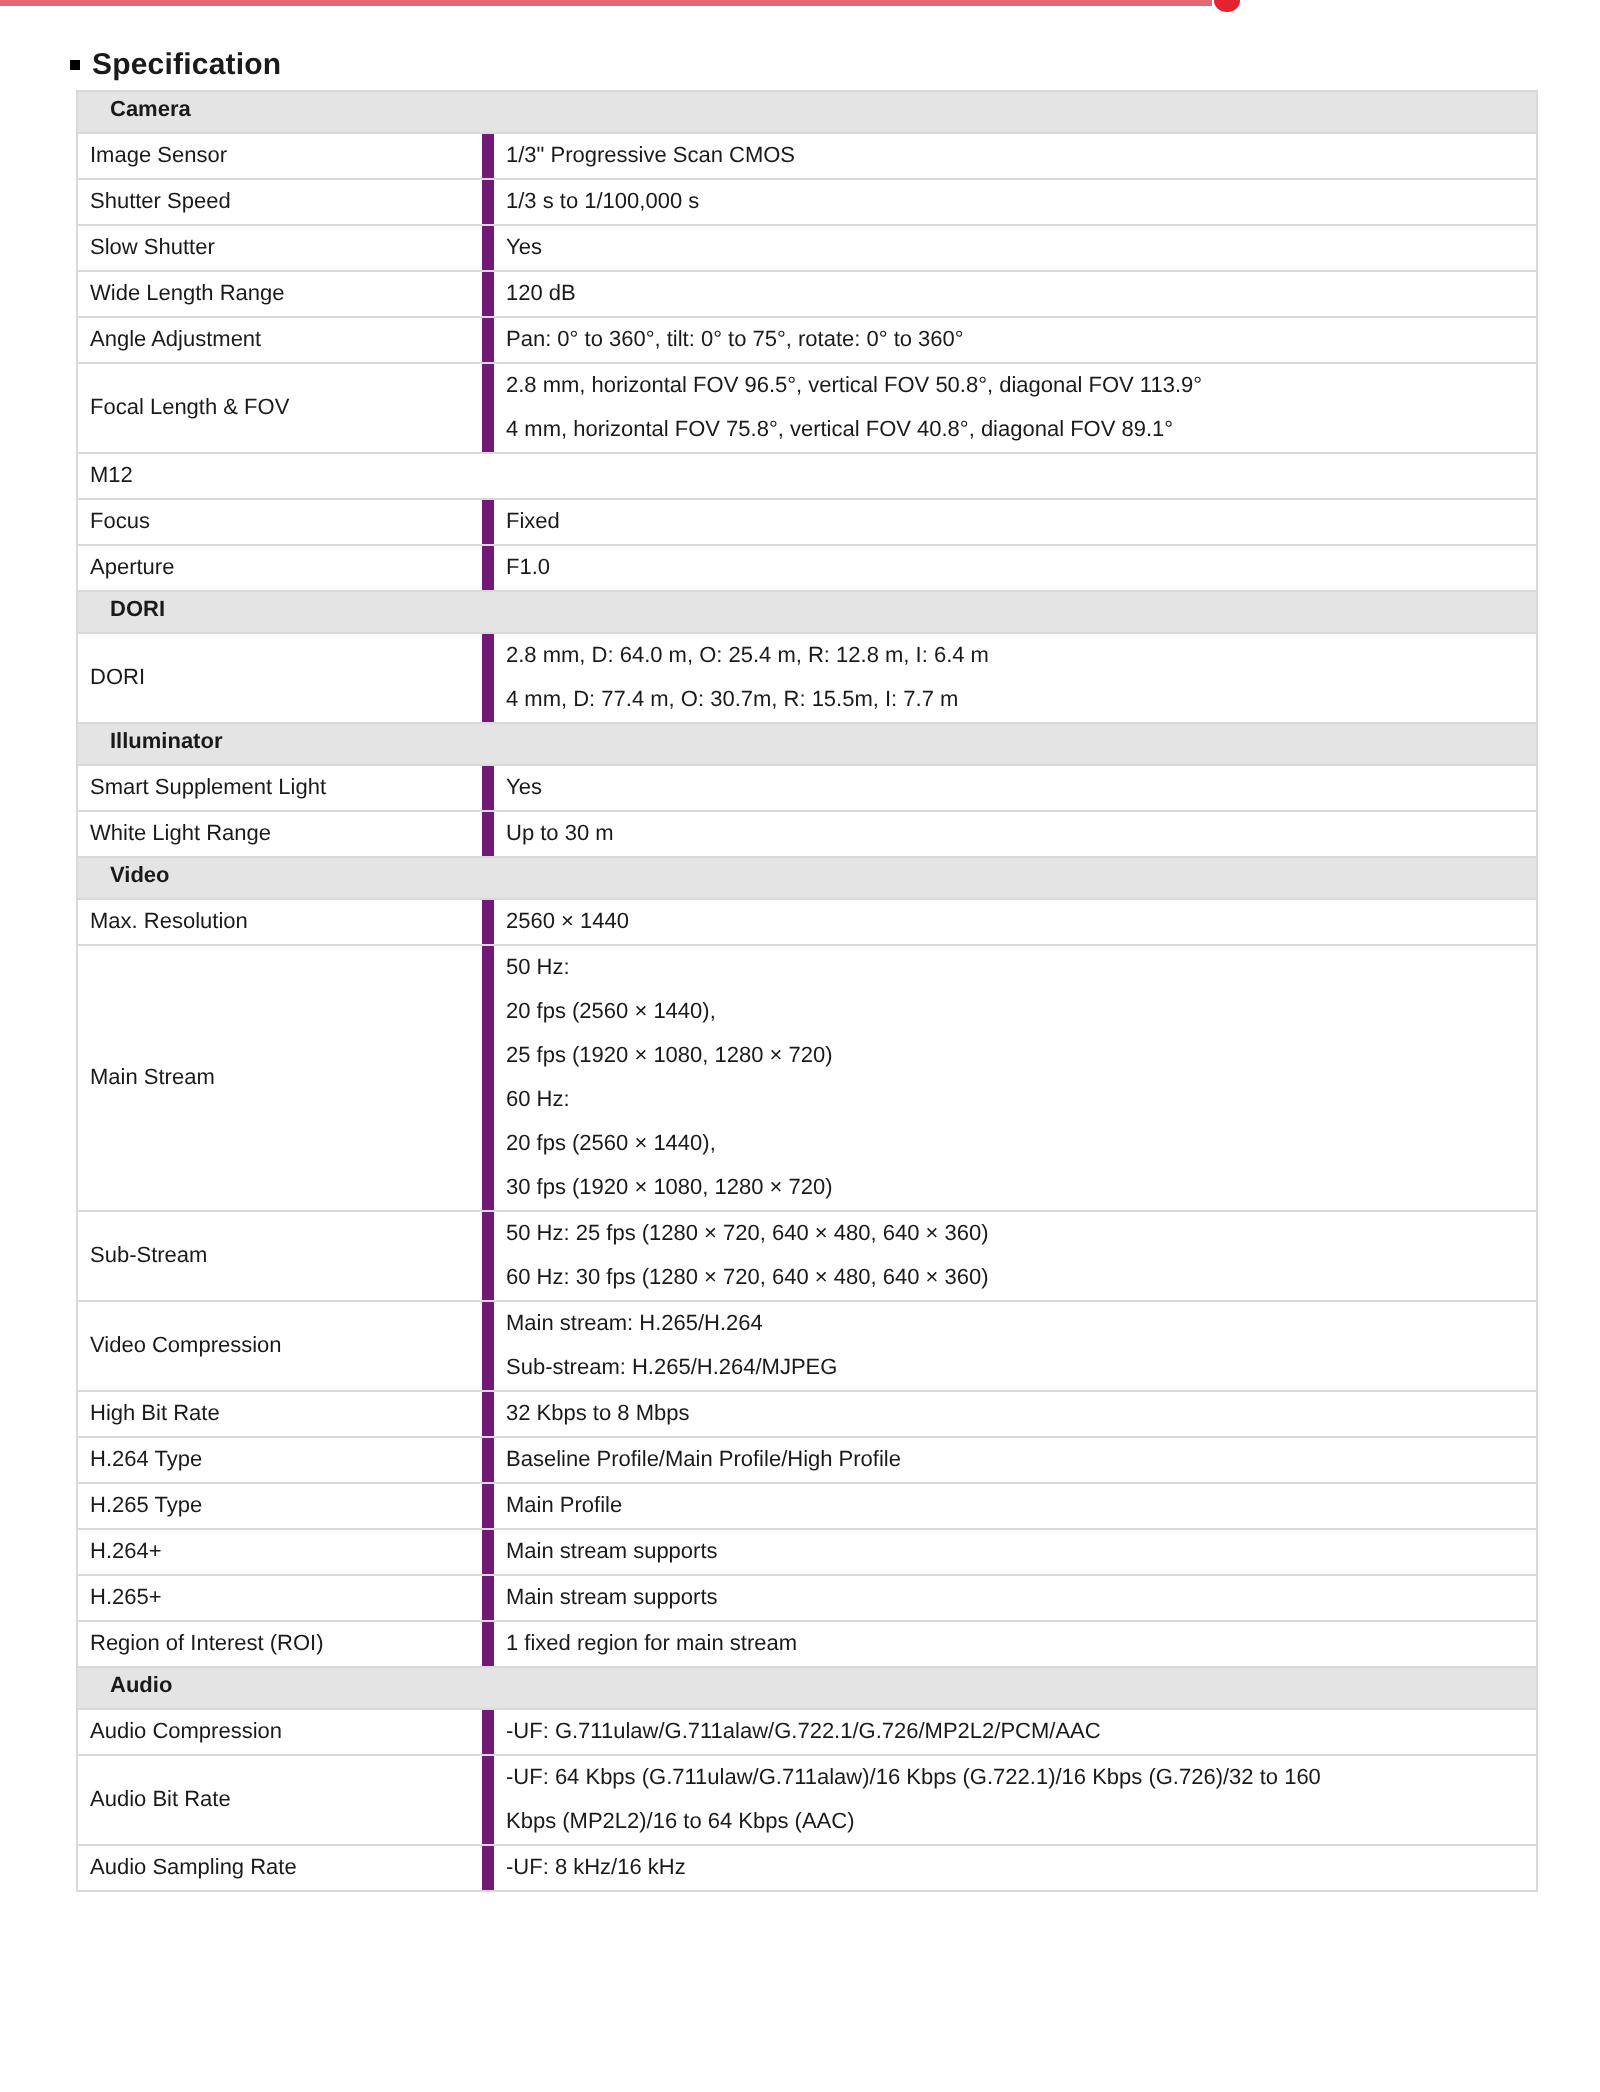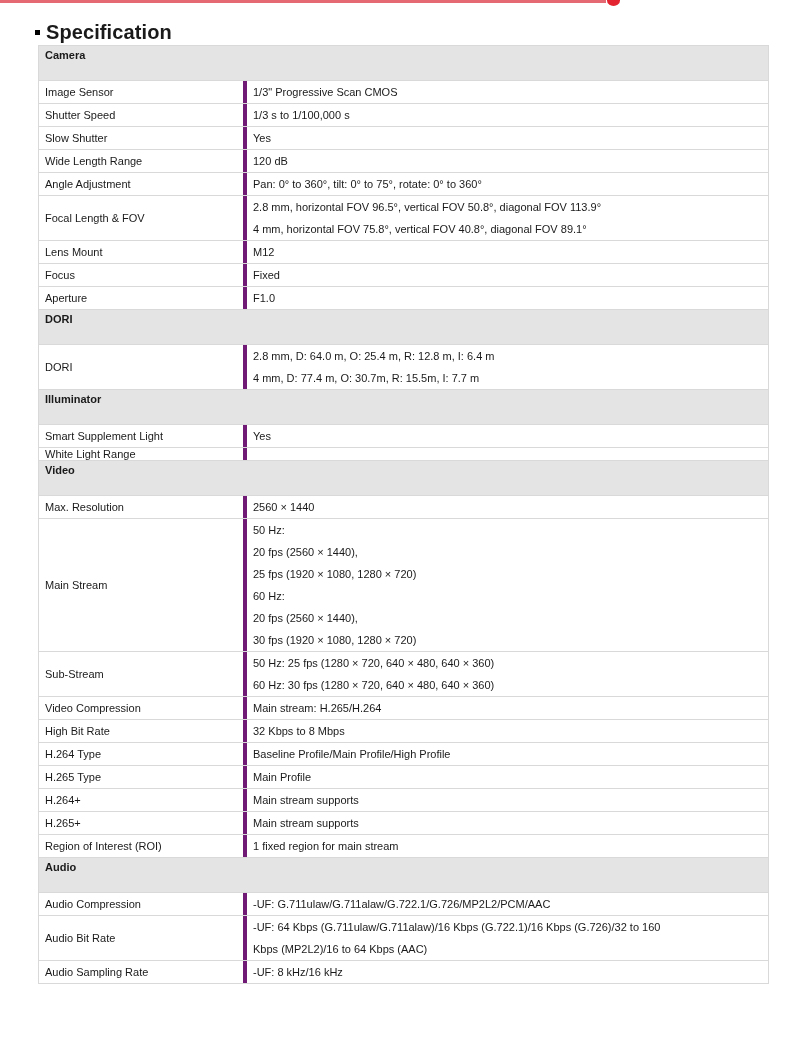--- a/index.html
+++ b/index.html
@@ -27,44 +27,44 @@
   }
   .title-row {
     display: flex; align-items: center;
     height: 20px; margin-bottom: 3px; margin-left: -3px;
   }
   .bullet {
     width: 5px; height: 5px; background: #000;
     display: inline-block; margin-right: 6px; flex: 0 0 auto;
   }
   .title-text {
-    font-weight: bold; font-size: 20px; letter-spacing: 0.1px;
+    font-weight: bold; font-size: 15px; letter-spacing: 0.1px;
   }
   .spec-table {
     width: 731px;
     border: 1px solid #d9d9d9;
     font-size: 11px;
     box-sizing: border-box;
   }
   .sec-row {
     background: #e4e4e4;
     font-weight: bold;
-    height: 34px; line-height: 19px;
-    padding-left: 6px;
+    height: 20px; line-height: 19px;
+    padding-left: 16px;
   }
   .sec-row:not(:first-child) { border-top: 1px solid #d9d9d9; }
   .spec-row {
     display: flex;
     border-top: 1px solid #d9d9d9;
   }
   .cell { box-sizing: border-box; }
   .cell.label {
     width: 208px; flex: 0 0 208px;
     padding: 0 6px;
-    border-right: 4px solid #701a75;
+    border-right: 6px solid #701a75;
     display: flex; align-items: center;
   }
   .cell.value {
     flex: 1 1 auto;
     padding: 0 6px;
   }
   .vline {
     line-height: 22px;
     white-space: nowrap;
   }
@@ -113,21 +113,20 @@
         </div>
       </div>
       <div class="spec-row">
         <div class="cell label">Focal Length &amp; FOV</div>
         <div class="cell value">
           <div class="vline">2.8 mm, horizontal FOV 96.5°, vertical FOV 50.8°, diagonal FOV 113.9°</div>
           <div class="vline">4 mm, horizontal FOV 75.8°, vertical FOV 40.8°, diagonal FOV 89.1°</div>
         </div>
       </div>
       <div class="spec-row">
-        <div class="cell label">Lens Mount</div>
         <div class="cell value">
           <div class="vline">M12</div>
         </div>
       </div>
       <div class="spec-row">
         <div class="cell label">Focus</div>
         <div class="cell value">
           <div class="vline">Fixed</div>
         </div>
       </div>
@@ -147,20 +146,23 @@
       </div>
       <div class="sec-row">Illuminator</div>
       <div class="spec-row">
         <div class="cell label">Smart Supplement Light</div>
         <div class="cell value">
           <div class="vline">Yes</div>
         </div>
       </div>
       <div class="spec-row">
         <div class="cell label">White Light Range</div>
+        <div class="cell value">
+          <div class="vline">Up to 30 m</div>
+        </div>
       </div>
       <div class="sec-row">Video</div>
       <div class="spec-row">
         <div class="cell label">Max. Resolution</div>
         <div class="cell value">
           <div class="vline">2560 × 1440</div>
         </div>
       </div>
       <div class="spec-row">
         <div class="cell label">Main Stream</div>
@@ -177,20 +179,21 @@
         <div class="cell label">Sub-Stream</div>
         <div class="cell value">
           <div class="vline">50 Hz: 25 fps (1280 × 720, 640 × 480, 640 × 360)</div>
           <div class="vline">60 Hz: 30 fps (1280 × 720, 640 × 480, 640 × 360)</div>
         </div>
       </div>
       <div class="spec-row">
         <div class="cell label">Video Compression</div>
         <div class="cell value">
           <div class="vline">Main stream: H.265/H.264</div>
+          <div class="vline">Sub-stream: H.265/H.264/MJPEG</div>
         </div>
       </div>
       <div class="spec-row">
         <div class="cell label">High Bit Rate</div>
         <div class="cell value">
           <div class="vline">32 Kbps to 8 Mbps</div>
         </div>
       </div>
       <div class="spec-row">
         <div class="cell label">H.264 Type</div>

